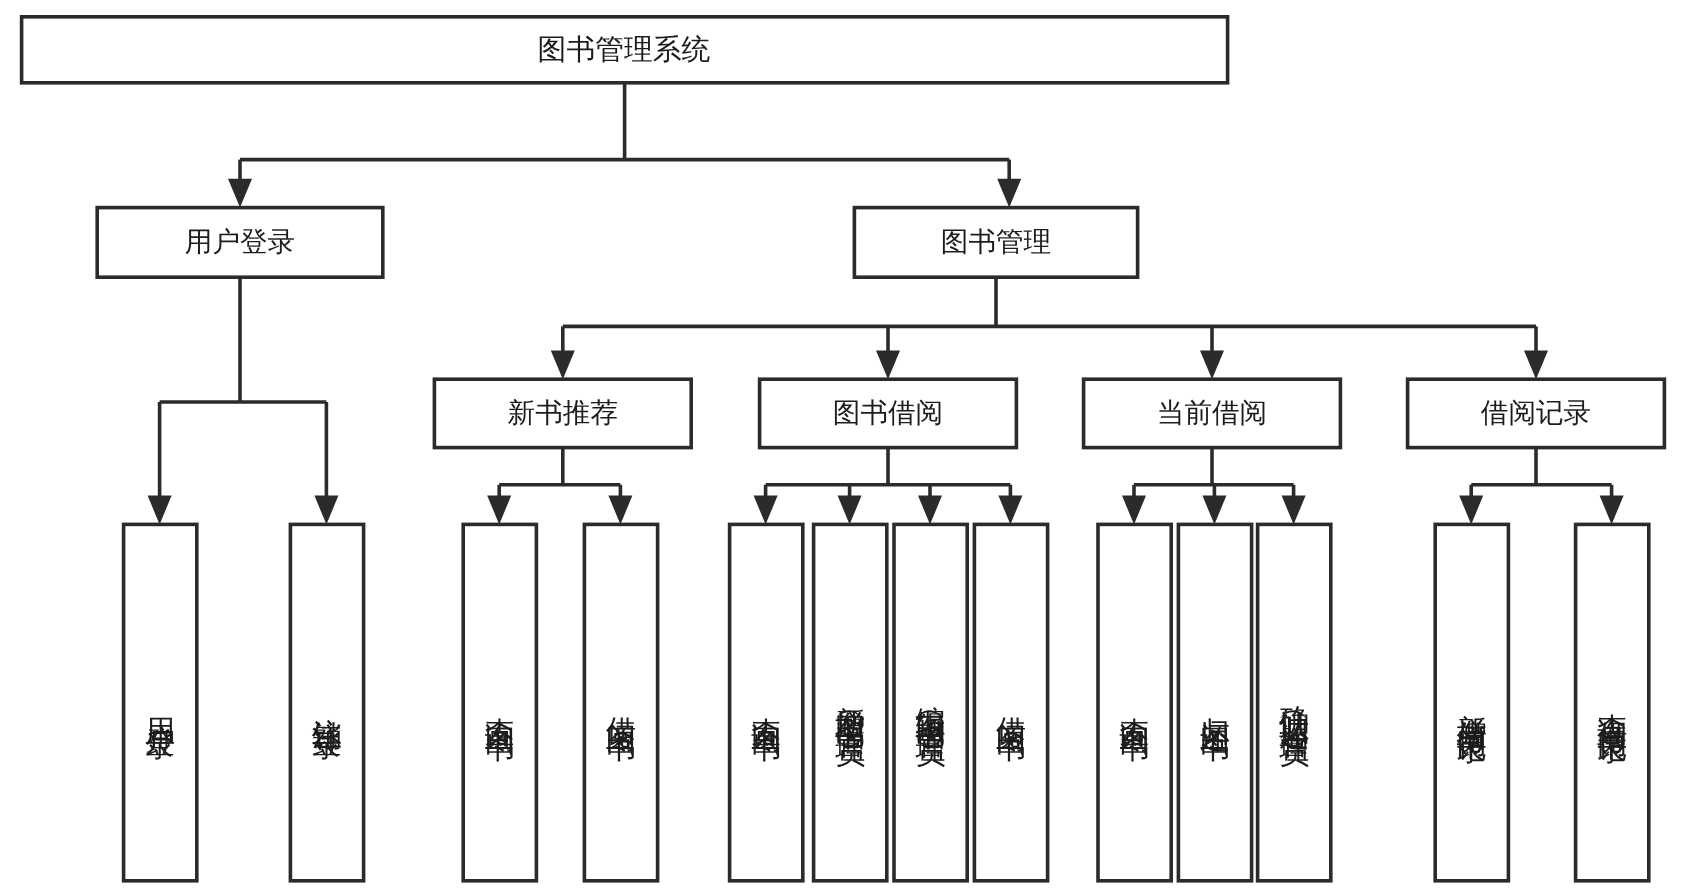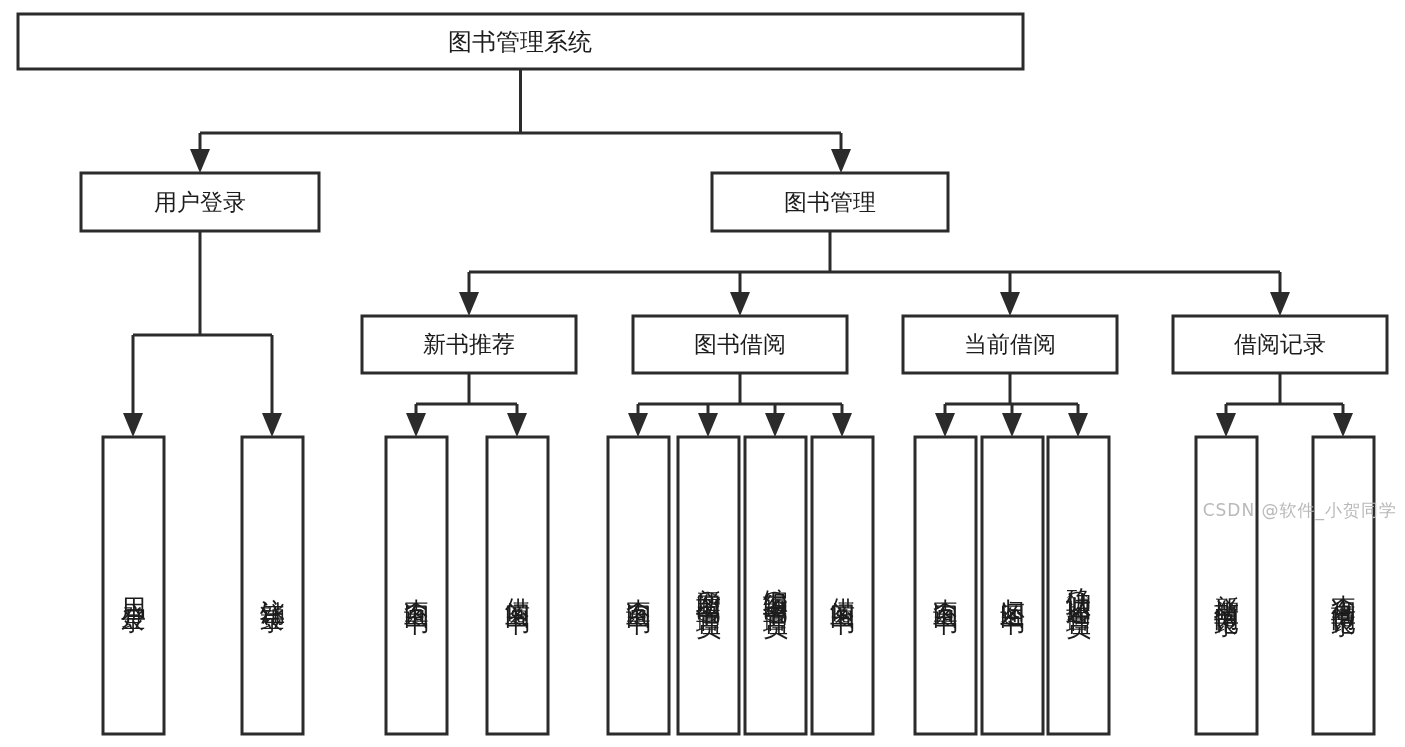--- a/index.html
+++ b/index.html
@@ -214,15 +214,14 @@
   <div class="vlabel" style="left:608px; top:437px; width:61px; height:297px;">查询图书</div>
   <div class="vlabel" style="left:678px; top:437px; width:61px; height:297px;">新增图书（管理员）</div>
   <div class="vlabel" style="left:745px; top:437px; width:61px; height:297px;">编辑图书（管理员）</div>
   <div class="vlabel" style="left:812px; top:437px; width:61px; height:297px;">借阅图书</div>
   <div class="vlabel" style="left:915px; top:437px; width:61px; height:297px;">查询图书</div>
   <div class="vlabel" style="left:982px; top:437px; width:61px; height:297px;">归还图书</div>
   <div class="vlabel" style="left:1048px; top:437px; width:61px; height:297px;">确认归还（管理员）</div>
   <div class="vlabel" style="left:1196px; top:437px; width:61px; height:297px;">新增借阅记录</div>
   <div class="vlabel" style="left:1313px; top:437px; width:61px; height:297px;">查询借阅记录</div>
 
-  <div class="watermark">CSDN @软件_小贺同学</div>
 
 </div>
 
 </body></html>

